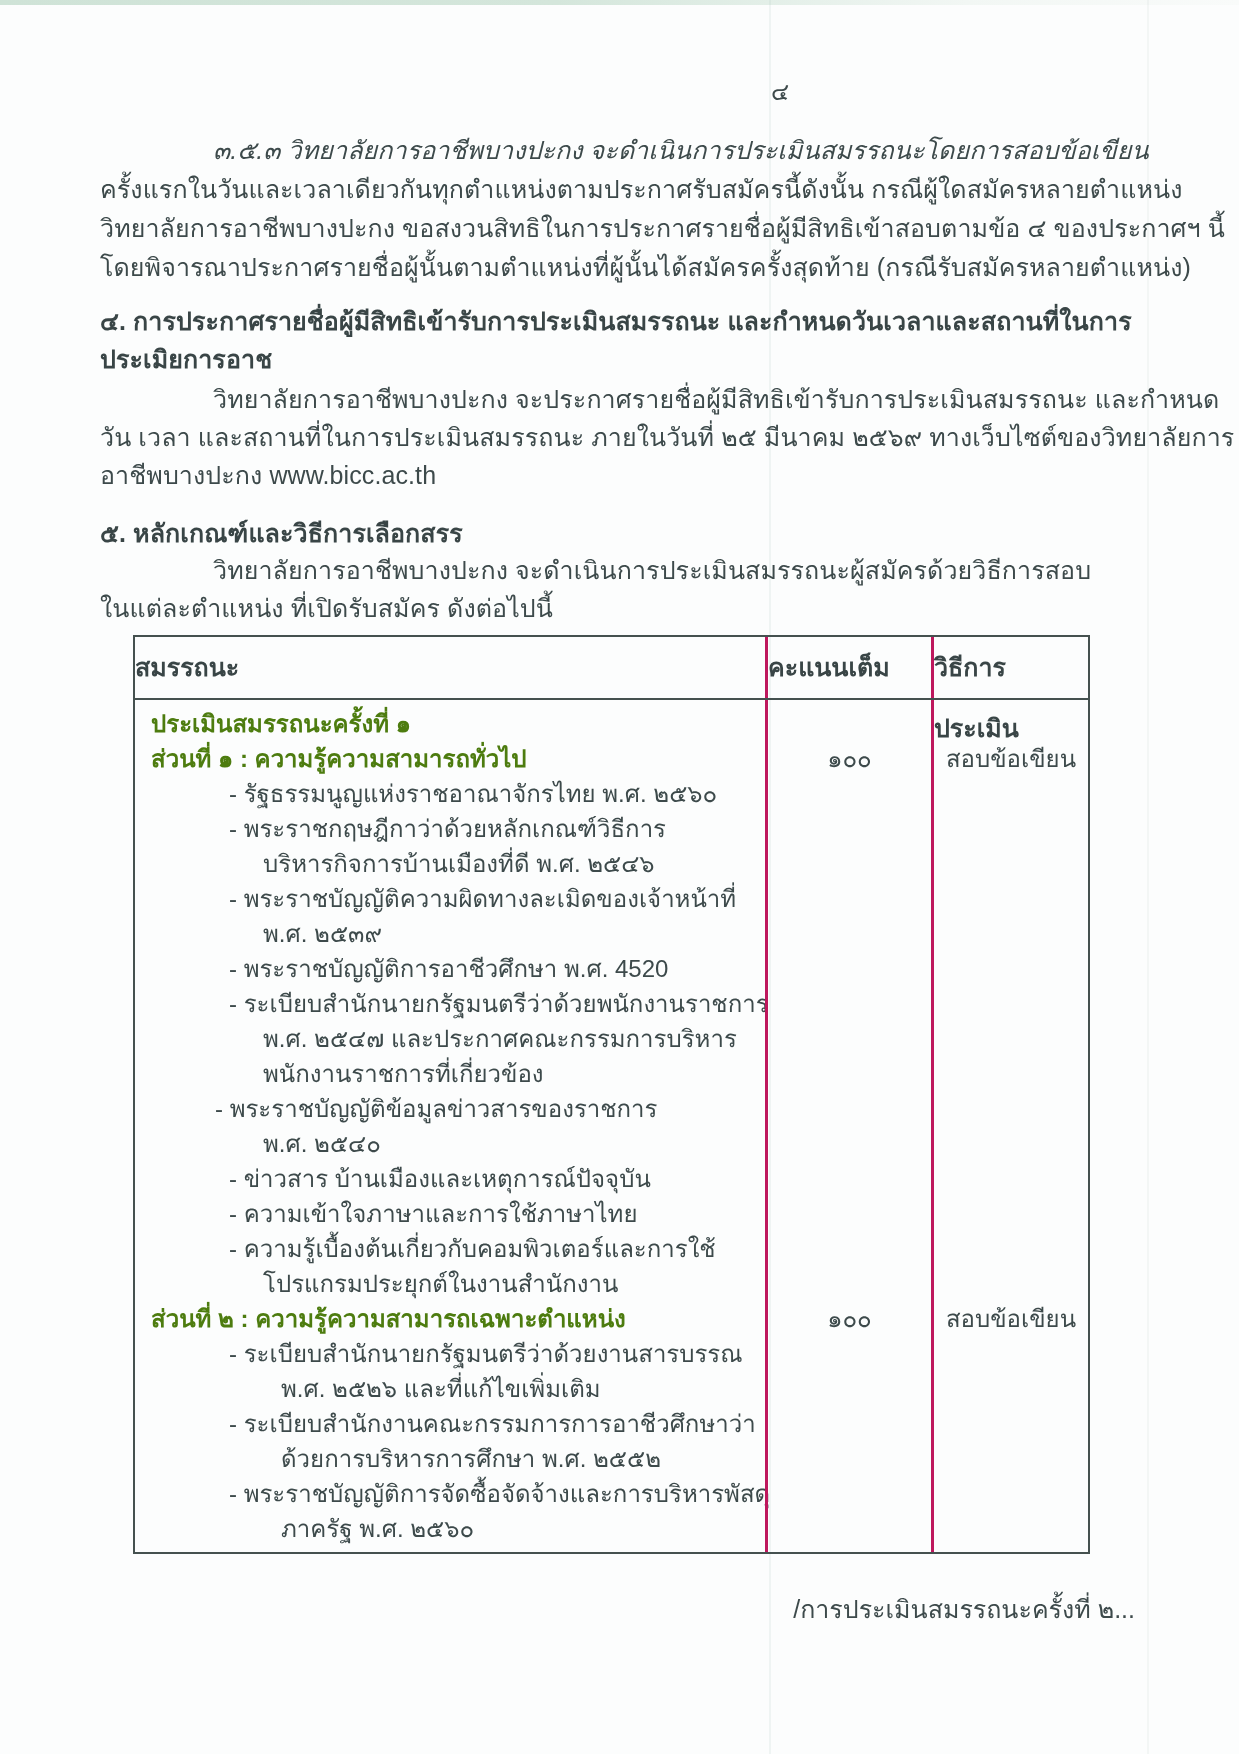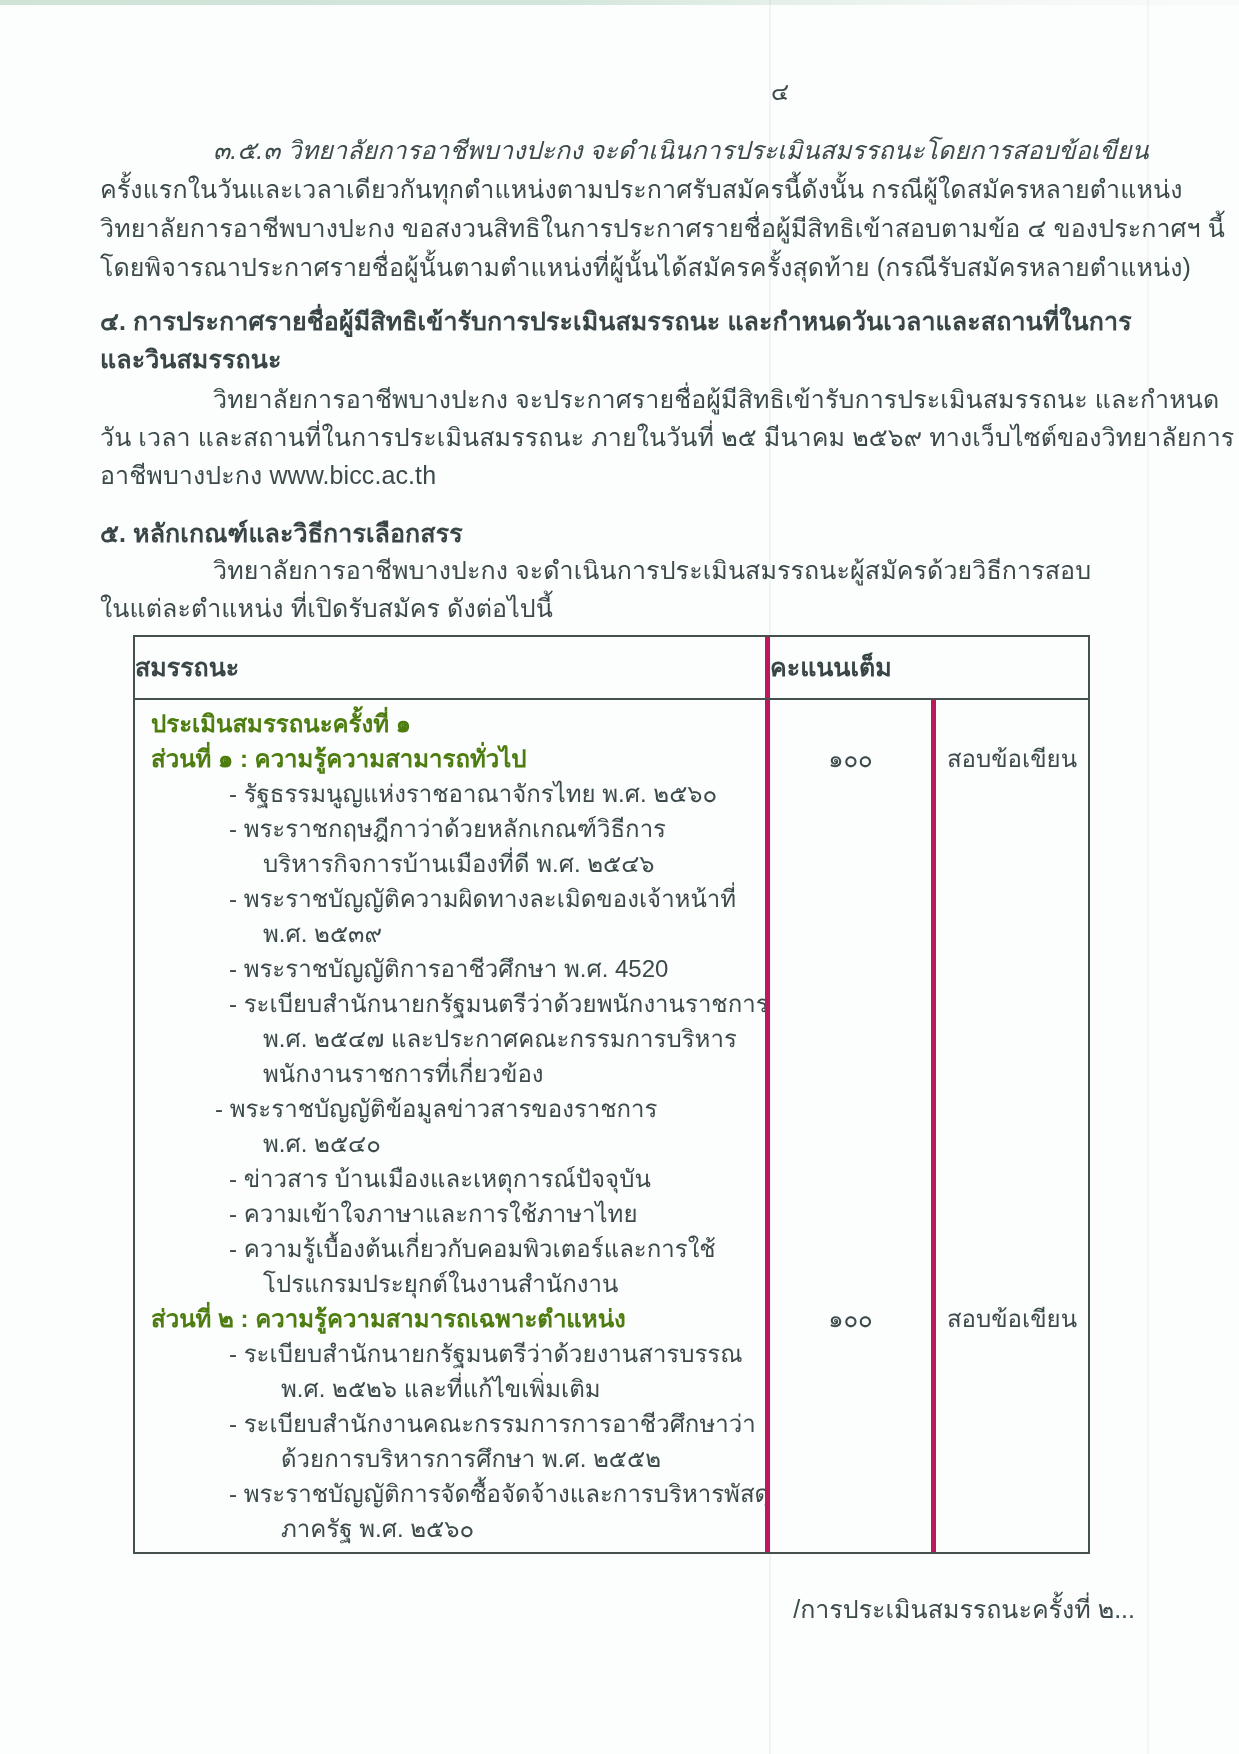--- a/index.html
+++ b/index.html
@@ -33,21 +33,21 @@
 
   #competency-table{
     top:635px;left:133px;width:953px;border:2px solid #45514f;
     background:transparent;
   }
   #table-header{display:grid;grid-template-columns:630px 166px 157px;border-bottom:2px solid #45514f;}
   #table-header .hcell{
     height:61px;line-height:61px;text-align:left;font-weight:700;font-size:25px;color:#394546;
   }
   #table-body{display:grid;grid-template-columns:630px 166px 157px;}
-  .hcell + .hcell, .bcell + .bcell{border-left:5px solid #be185d;}
+  .hcell + .hcell, .bcell + .bcell{border-left:3px solid #be185d;}
   .bcell{position:relative;min-height:852px;}
   #competency-list{padding:6px 0 4px 16px;font-size:24px;}
   #competency-list .tl{height:35px;line-height:35px;white-space:nowrap;}
   .tl.l-part{font-weight:700;color:#4d7c0f;}
   .tl.l-b0{padding-left:64px;}
   .tl.l-b1{padding-left:78px;}
   .tl.l-b2{padding-left:78px;}
   .tl.l-c{padding-left:112px;}
   .tl.l-c2{padding-left:130px;}
   .colmark{position:absolute;left:0;width:100%;text-align:center;font-size:24px;height:35px;line-height:35px;}
@@ -66,38 +66,39 @@
 
   <div id="p353" class="abs para">
       <div class="pl">๓.๕.๓  วิทยาลัยการอาชีพบางปะกง จะดำเนินการประเมินสมรรถนะโดยการสอบข้อเขียน</div>
       <div class="pl">ครั้งแรกในวันและเวลาเดียวกันทุกตำแหน่งตามประกาศรับสมัครนี้ดังนั้น กรณีผู้ใดสมัครหลายตำแหน่ง</div>
       <div class="pl">วิทยาลัยการอาชีพบางปะกง  ขอสงวนสิทธิในการประกาศรายชื่อผู้มีสิทธิเข้าสอบตามข้อ ๔ ของประกาศฯ นี้</div>
       <div class="pl">โดยพิจารณาประกาศรายชื่อผู้นั้นตามตำแหน่งที่ผู้นั้นได้สมัครครั้งสุดท้าย (กรณีรับสมัครหลายตำแหน่ง)</div>
     </div>
 
   <div id="s4-heading" class="abs para">
       <div class="pl">๔.  การประกาศรายชื่อผู้มีสิทธิเข้ารับการประเมินสมรรถนะ  และกำหนดวันเวลาและสถานที่ในการ</div>
-      <div class="pl">และวินสมรรถนะ</div>
+      <div class="pl">ประเมิยการอาช</div>
     </div>
   <div id="s4-body" class="abs para">
       <div class="pl">วิทยาลัยการอาชีพบางปะกง  จะประกาศรายชื่อผู้มีสิทธิเข้ารับการประเมินสมรรถนะ และกำหนด</div>
       <div class="pl">วัน เวลา และสถานที่ในการประเมินสมรรถนะ ภายในวันที่ ๒๕  มีนาคม ๒๕๖๙ ทางเว็บไซต์ของวิทยาลัยการ</div>
       <div class="pl">อาชีพบางปะกง  www.bicc.ac.th</div>
     </div>
 
   <div id="s5-heading" class="abs para">๕.  หลักเกณฑ์และวิธีการเลือกสรร</div>
   <div id="s5-body" class="abs para">
       <div class="pl">วิทยาลัยการอาชีพบางปะกง จะดำเนินการประเมินสมรรถนะผู้สมัครด้วยวิธีการสอบ</div>
       <div class="pl">ในแต่ละตำแหน่ง ที่เปิดรับสมัคร ดังต่อไปนี้</div>
     </div>
 
   <div id="competency-table" class="abs">
     <div id="table-header">
       <div class="hcell">สมรรถนะ</div>
       <div class="hcell">คะแนนเต็ม</div>
+      <div class="hcell">วิธีการประเมิน</div>
     </div>
     <div id="table-body">
       <div class="bcell">
         <div id="competency-list">
             <div class="tl l-part">ประเมินสมรรถนะครั้งที่ ๑</div>
             <div class="tl l-part">ส่วนที่ ๑ : ความรู้ความสามารถทั่วไป</div>
             <div class="tl l-b1">- รัฐธรรมนูญแห่งราชอาณาจักรไทย  พ.ศ. ๒๕๖๐</div>
             <div class="tl l-b1">- พระราชกฤษฎีกาว่าด้วยหลักเกณฑ์วิธีการ</div>
             <div class="tl l-c">บริหารกิจการบ้านเมืองที่ดี  พ.ศ.  ๒๕๔๖</div>
             <div class="tl l-b1">- พระราชบัญญัติความผิดทางละเมิดของเจ้าหน้าที่</div>

